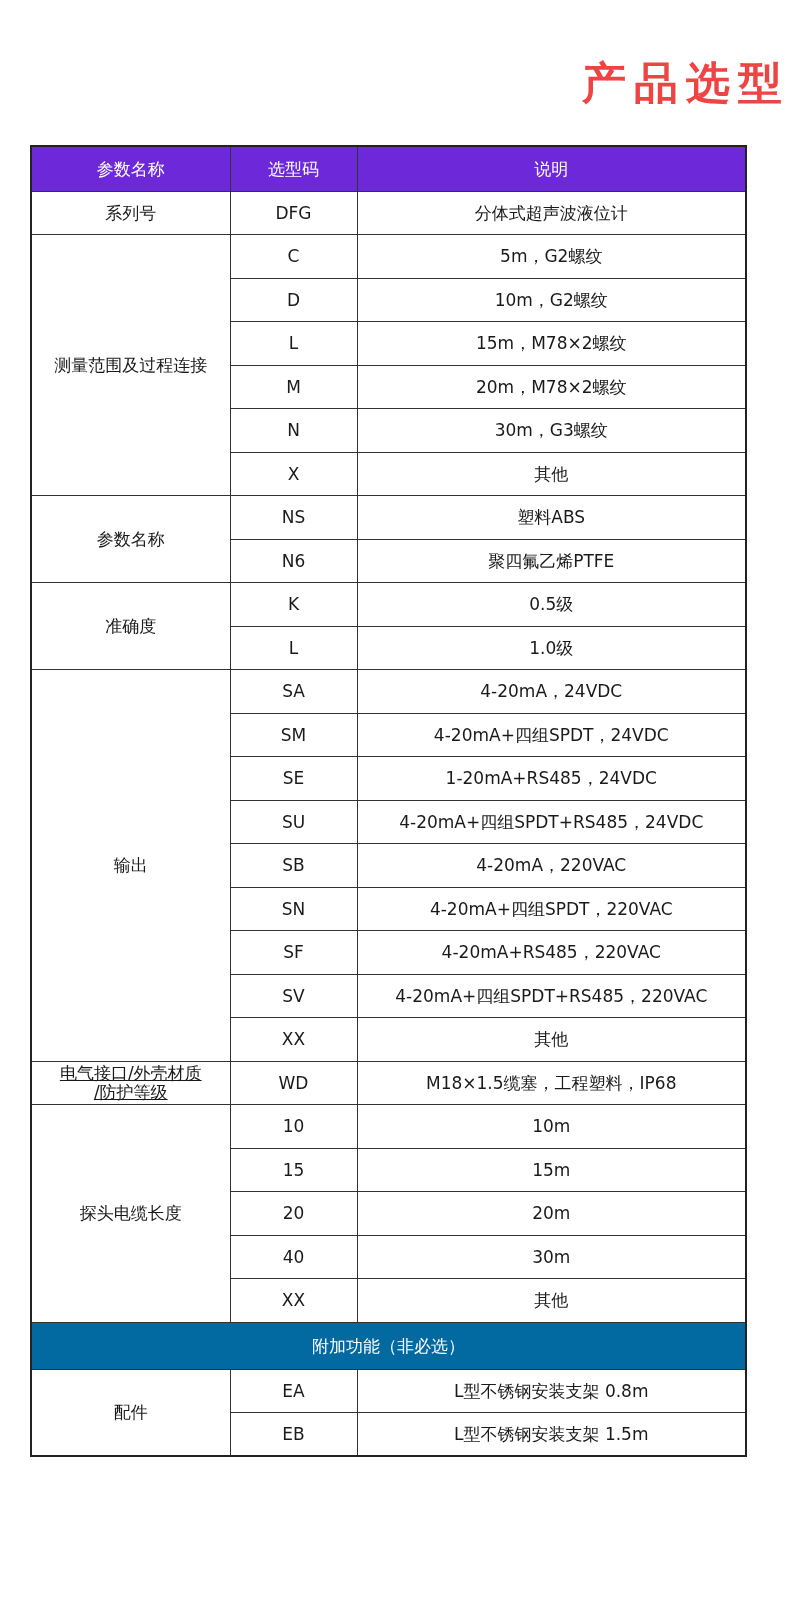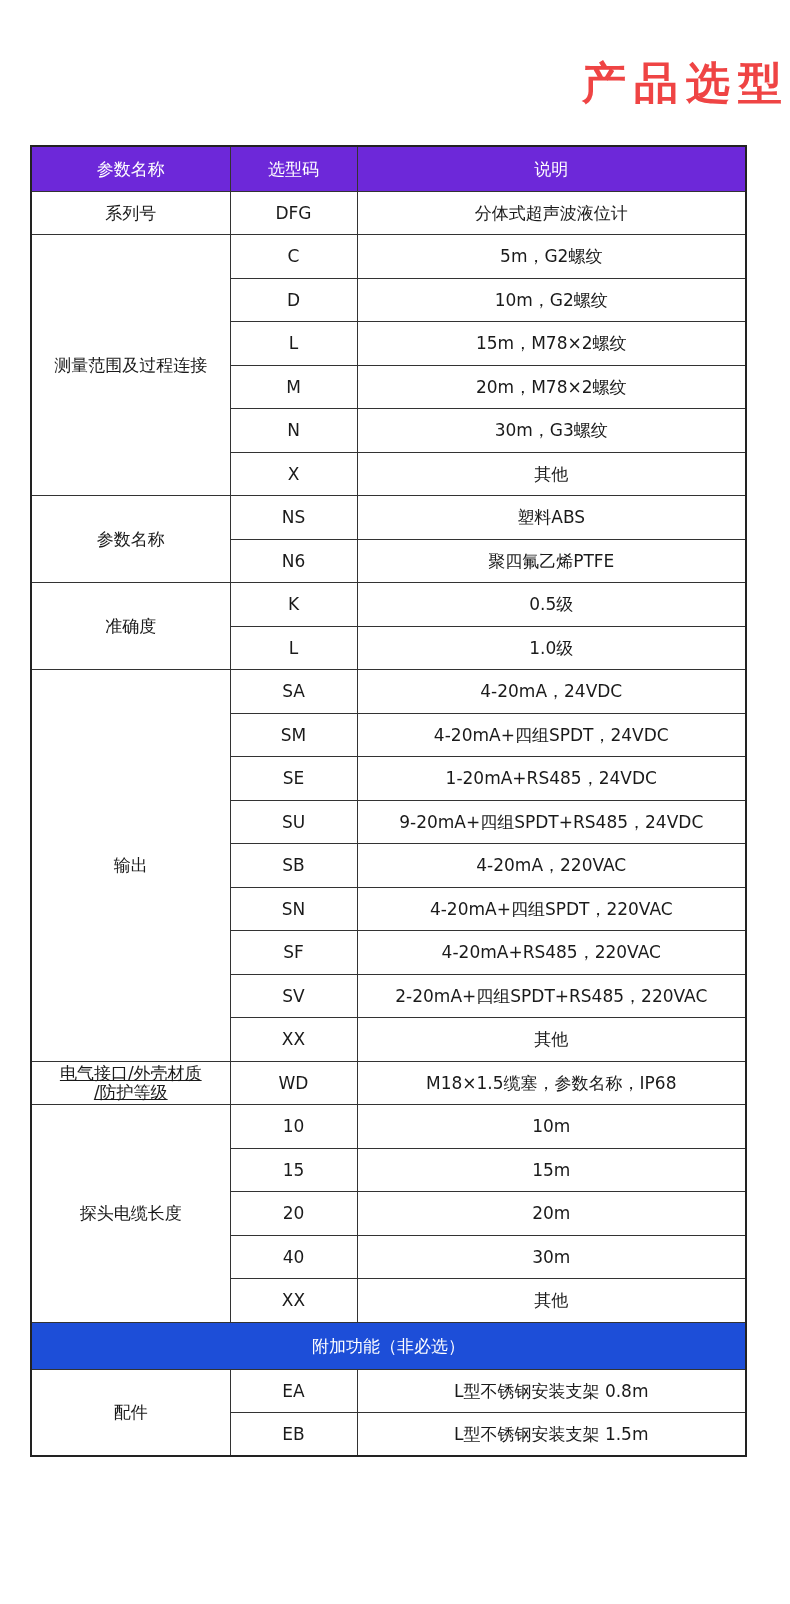--- a/index.html
+++ b/index.html
@@ -23,21 +23,21 @@
   table.spec col.c3 { width: auto; }
   table.spec th, table.spec td {
     border: 1px solid #333; text-align: center; vertical-align: middle;
     font-size: 17px; padding: 0 4px; line-height: 20px; height: 43.5px;
     box-sizing: border-box;
   }
   table.spec th {
     background: #6d28d9; color: #fff; font-weight: normal; height: 45px;
   }
   table.spec tr.subhead td {
-    background: #1d4ed8; color: #fff; height: 47px;
+    background: #0369a1; color: #fff; height: 47px;
   }
   td.name { font-size: 17px; }
   td.name.two-line { line-height: 19px; text-decoration: underline; }
 </style>
 </head>
 <body>
 
 <div class="page-title">产品选型</div>
 
 <table class="spec">
@@ -115,50 +115,50 @@
     <tr>
       <td>SM</td>
       <td>4-20mA+四组SPDT，24VDC</td>
     </tr>
     <tr>
       <td>SE</td>
       <td>1-20mA+RS485，24VDC</td>
     </tr>
     <tr>
       <td>SU</td>
-      <td>9-20mA+四组SPDT+RS485，24VDC</td>
+      <td>4-20mA+四组SPDT+RS485，24VDC</td>
     </tr>
     <tr>
       <td>SB</td>
       <td>4-20mA，220VAC</td>
     </tr>
     <tr>
       <td>SN</td>
       <td>4-20mA+四组SPDT，220VAC</td>
     </tr>
     <tr>
       <td>SF</td>
       <td>4-20mA+RS485，220VAC</td>
     </tr>
     <tr>
       <td>SV</td>
-      <td>2-20mA+四组SPDT+RS485，220VAC</td>
+      <td>4-20mA+四组SPDT+RS485，220VAC</td>
     </tr>
     <tr>
       <td>XX</td>
       <td>其他</td>
     </tr>
 
     <tr>
       <td class="name two-line">
         <div>电气接口/外壳材质</div>
         <div>/防护等级</div>
       </td>
       <td>WD</td>
-      <td>M18×1.5缆塞，参数名称，IP68</td>
+      <td>M18×1.5缆塞，工程塑料，IP68</td>
     </tr>
 
     <tr>
       <td class="name" rowspan="5">探头电缆长度</td>
       <td>10</td>
       <td>10m</td>
     </tr>
     <tr>
       <td>15</td>
       <td>15m</td>

